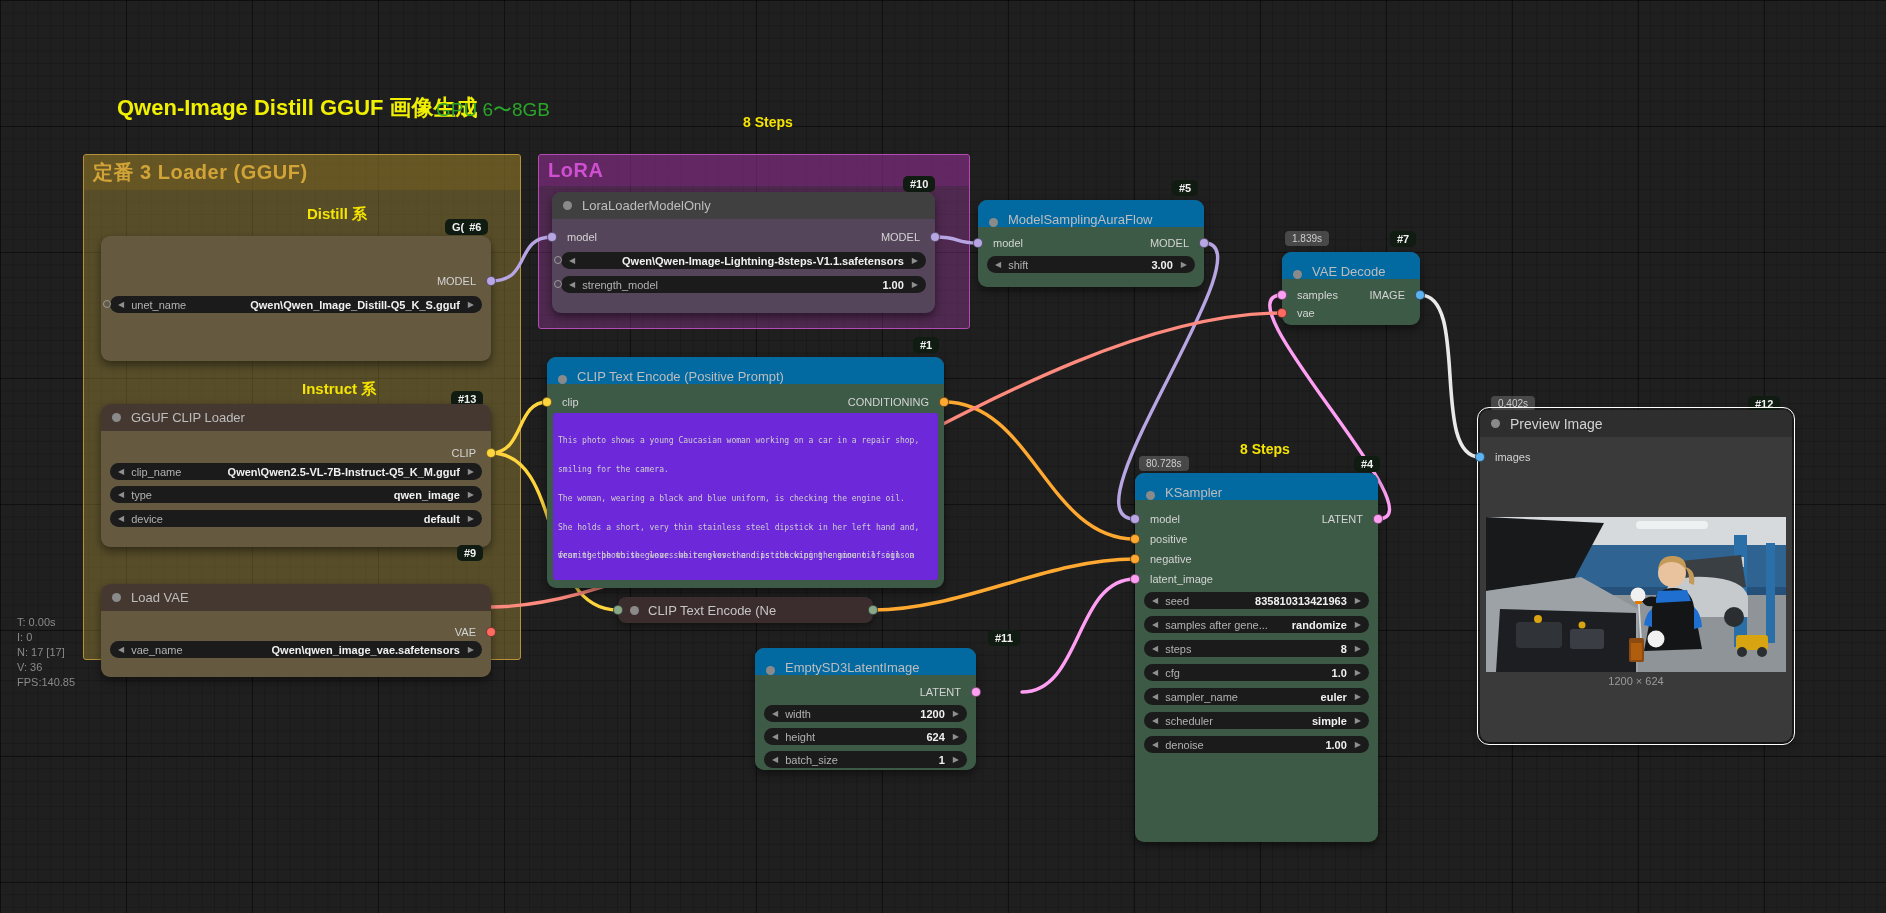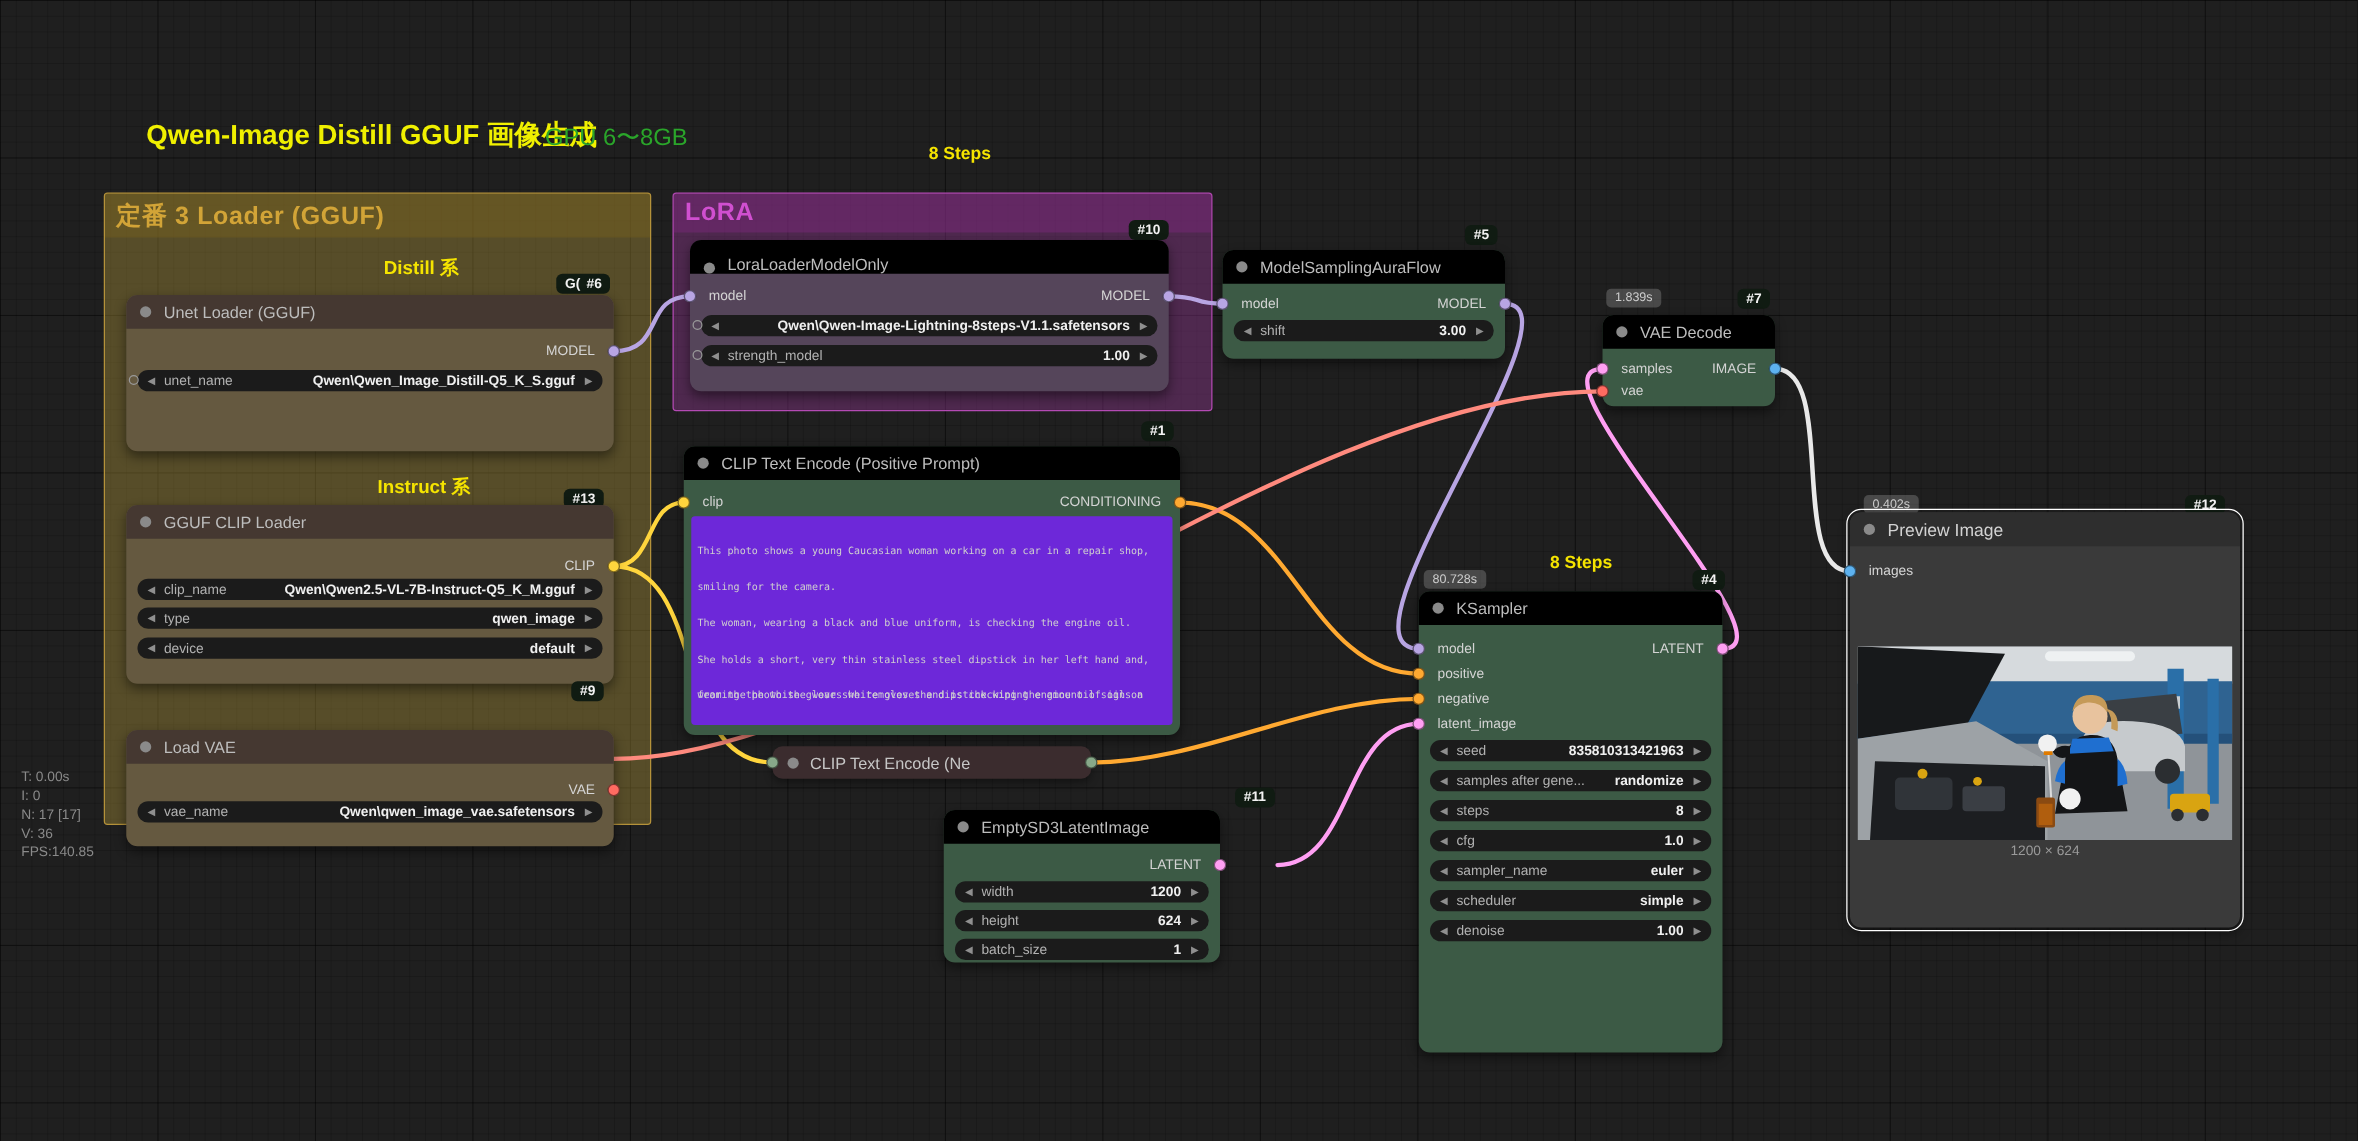--- a/index.html
+++ b/index.html
@@ -24,23 +24,23 @@
   .wf-title{position:absolute;font-size:22px;font-weight:bold;color:#f0f000;}
   .gpu-label{position:absolute;font-size:19px;color:#2aa52a;}
   .steps-label{position:absolute;font-size:14px;font-weight:bold;color:#f5e400;}
   
   .node{position:absolute;border-radius:9px;box-shadow:0 4px 9px rgba(0,0,0,.45);}
   .ntitle{height:27px;border-radius:9px 9px 0 0;display:flex;align-items:center;gap:10px;
     padding:0 11px;font-size:13px;color:#bdbdbd;white-space:nowrap;overflow:hidden;}
   .tdot{width:9px;height:9px;border-radius:50%;background:#8a8a8a;flex:0 0 auto;}
   .brown .ntitle{background:#453831;}
   .brown{background:#655940;}
-  .purple .ntitle{background:#000000;align-items:flex-end;}
+  .purple .ntitle{background:#404040;}
   .purple{background:#564561;background:#55455a;}
-  .green .ntitle{background:#000000;}
+  .green .ntitle{background:#0369a1;align-items:flex-end;}
   .green{background:#3c5a45;}
   .grey .ntitle{background:#2e2e2e;}
   .grey{background:#3a3a3a;}
   .slot{position:absolute;font-size:11px;color:#d4d4d4;height:16px;line-height:16px;white-space:nowrap;}
   .slot.in{left:15px;}
   .slot.out{right:15px;}
   .dot{position:absolute;width:10px;height:10px;border-radius:50%;border:1px solid rgba(0,0,0,.5);box-sizing:border-box;}
   .dot.l{left:-5px;} .dot.r{right:-5px;}
   .c-model{background:#b8a5e3;} .c-clip{background:#ffd53d;} .c-vae{background:#ff6b61;}
   .c-cond{background:#ffa931;} .c-latent{background:#ff9ff3;} .c-image{background:#5db2f0;}
@@ -111,24 +111,20 @@
   <div class="stats" style="left:17px;top:615px;">
     <div>T: 0.00s</div>
     <div>I: 0</div>
     <div>N: 17 [17]</div>
     <div>V: 36</div>
     <div>FPS:140.85</div>
   </div>
 
   <div class="badge" style="left:445px;top:219px;"><span class="pfx">G(</span><span>#6</span></div>
   <div class="node brown" style="left:101px;top:236px;width:390px;height:125px;">
-    <div class="ntitle">
-        <span class="tdot"></span>
-        <span>Unet Loader (GGUF)</span>
-      </div>
     <div class="slot out" style="top:37px;">MODEL</div>
     <div class="dot r c-model" style="top:40px;"></div>
     <div class="widget" style="top:60px;">
       <span class="wdot"></span>
       <span class="warr">◀</span>
       <span class="wlabel">unet_name</span>
       <span class="wval">Qwen\Qwen_Image_Distill-Q5_K_S.gguf</span>
       <span class="warr">▶</span>
     </div>
   </div>

